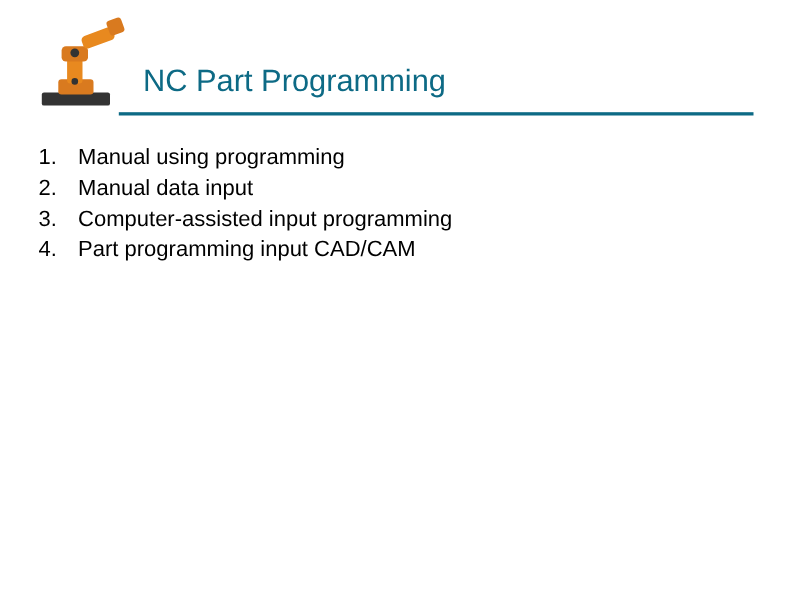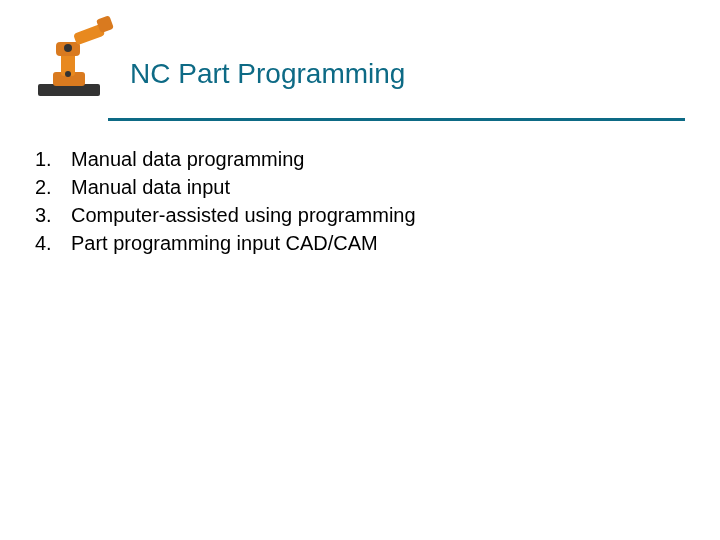--- a/index.html
+++ b/index.html
@@ -23,21 +23,21 @@
       left: 28px;
       top: 12px;
       width: 90px;
       height: 90px;
     }
     .title {
       font-size: 28px;
       font-weight: 400;
       color: #0d6a85;
       margin-left: 130px;
-      padding-bottom: 28px;
+      padding-bottom: 12px;
       padding-top: 38px;
     }
     .title-underline {
       border-bottom: 3px solid #0d6a85;
       margin-left: 108px;
       margin-right: 35px;
     }
     .content {
       margin-top: 24px;
       margin-left: 35px;
@@ -77,28 +77,28 @@
     </svg>
   </div>
   <h1 class="title">NC Part Programming</h1>
   <div class="title-underline"></div>
 </div>
 
 <div class="content">
   <ol class="list">
     <li class="list-item">
       <span class="list-number">1.</span>
-      <span class="list-text">Manual data programming</span>
+      <span class="list-text">Manual using programming</span>
     </li>
     <li class="list-item">
       <span class="list-number">2.</span>
       <span class="list-text">Manual data input</span>
     </li>
     <li class="list-item">
       <span class="list-number">3.</span>
-      <span class="list-text">Computer-assisted using programming</span>
+      <span class="list-text">Computer-assisted input programming</span>
     </li>
     <li class="list-item">
       <span class="list-number">4.</span>
       <span class="list-text">Part programming input CAD/CAM</span>
     </li>
   </ol>
 </div>
 
 </body></html>

